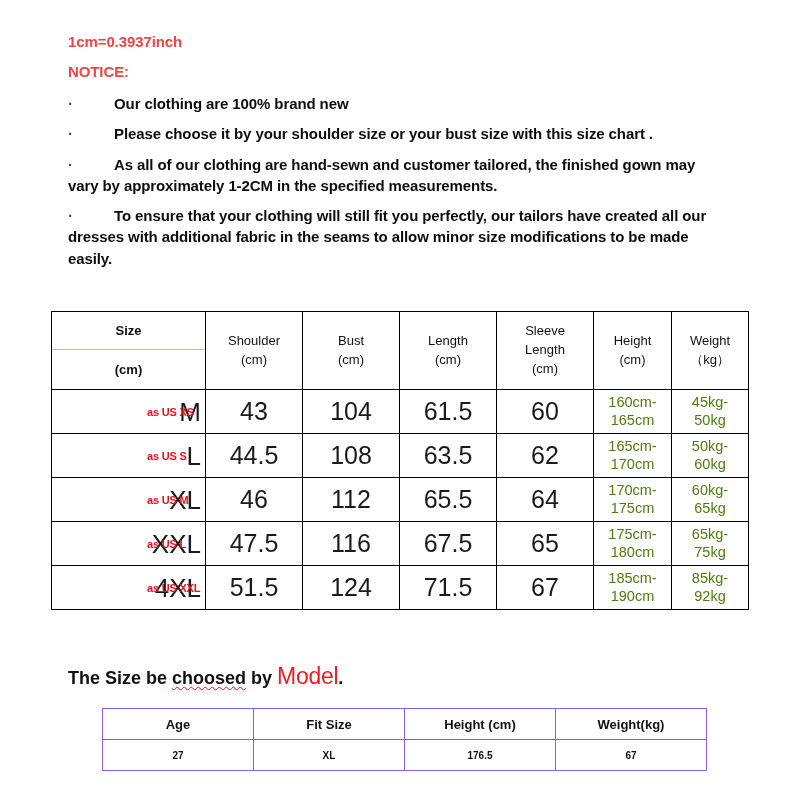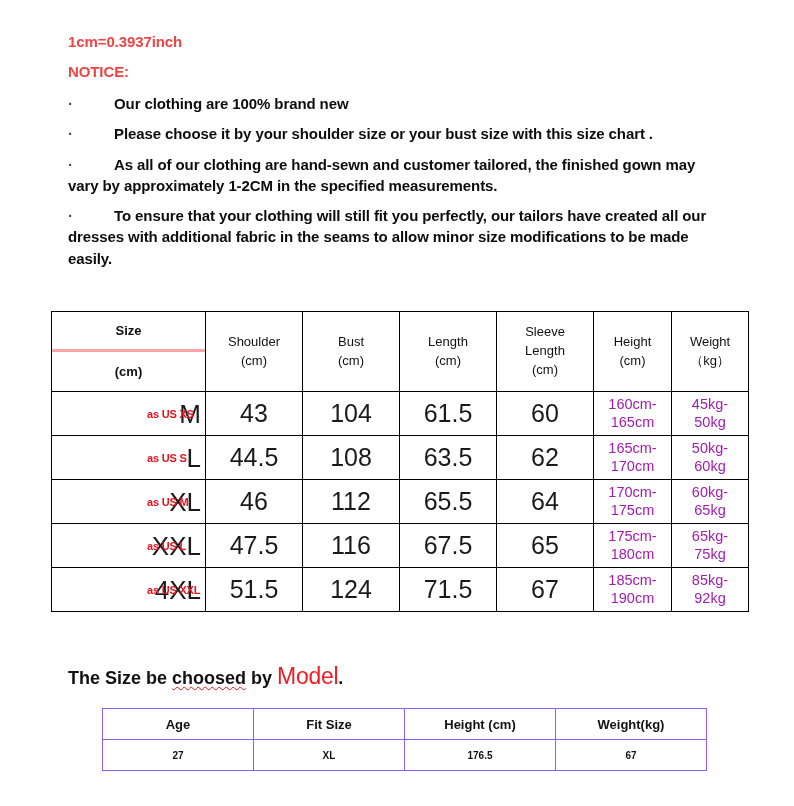--- a/index.html
+++ b/index.html
@@ -79,21 +79,21 @@
     line-height: 1.45;
     color: #111111;
     height: 77px;
     padding: 2px 2px;
   }
   .hdr-size-split {
     padding: 0;
     height: 77px;
   }
   .hdr-size-split .top {
-    border-bottom: 3px solid #fca5a5;
+    border-bottom: 1px solid #fca5a5;
     height: 37px;
     line-height: 37px;
     font-size: 13px;
     font-weight: bold;
   }
   .hdr-size-split .bot {
     height: 39px;
     line-height: 39px;
     font-size: 13px;
     font-weight: bold;
@@ -136,21 +136,21 @@
   }
   td.num-cell {
     font-size: 25px;
     line-height: 1;
     color: #1a1a1a;
     height: 43px;
   }
   td.range-cell {
     font-size: 14.5px;
     line-height: 1.18;
-    color: #a21caf;
+    color: #4d7c0f;
     height: 43px;
     padding: 1px 0;
   }
 
   
   .model-caption {
     position: absolute;
     left: 68px;
     top: 663px;
     font-size: 18px;

